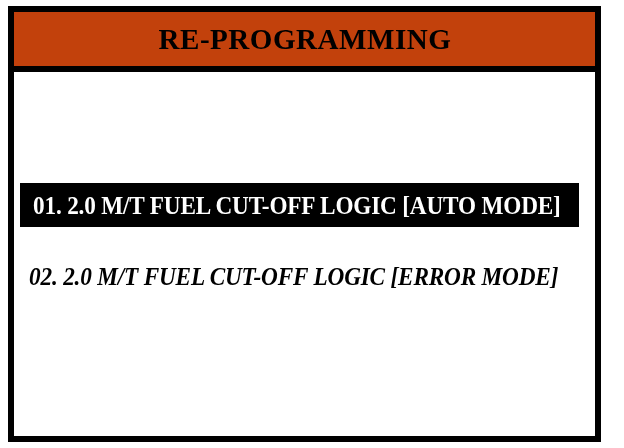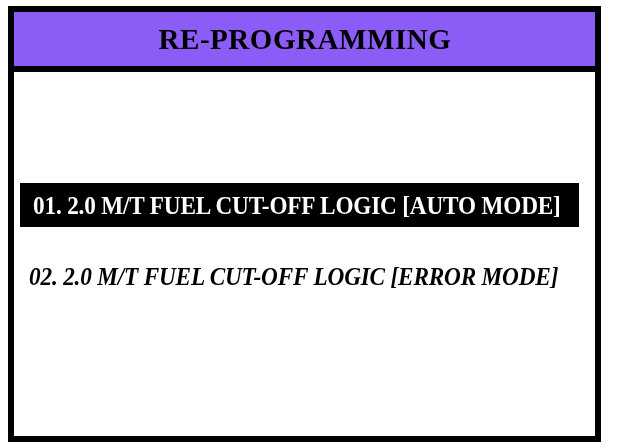--- a/index.html
+++ b/index.html
@@ -37,21 +37,21 @@
   #title-band {
     position: absolute;
     left: 0;
     top: 0;
     right: 0;
     height: 54px;
     box-sizing: border-box;
     display: flex;
     align-items: center;
     justify-content: center;
-    background: #8b5cf6;
+    background: #c2410c;
   }
 
   #title-text {
     font-family: "Liberation Serif", "DejaVu Serif", serif;
     font-weight: bold;
     font-size: 30px;
     line-height: 30px;
     letter-spacing: 0.5px;
     color: #000000;
     white-space: nowrap;

